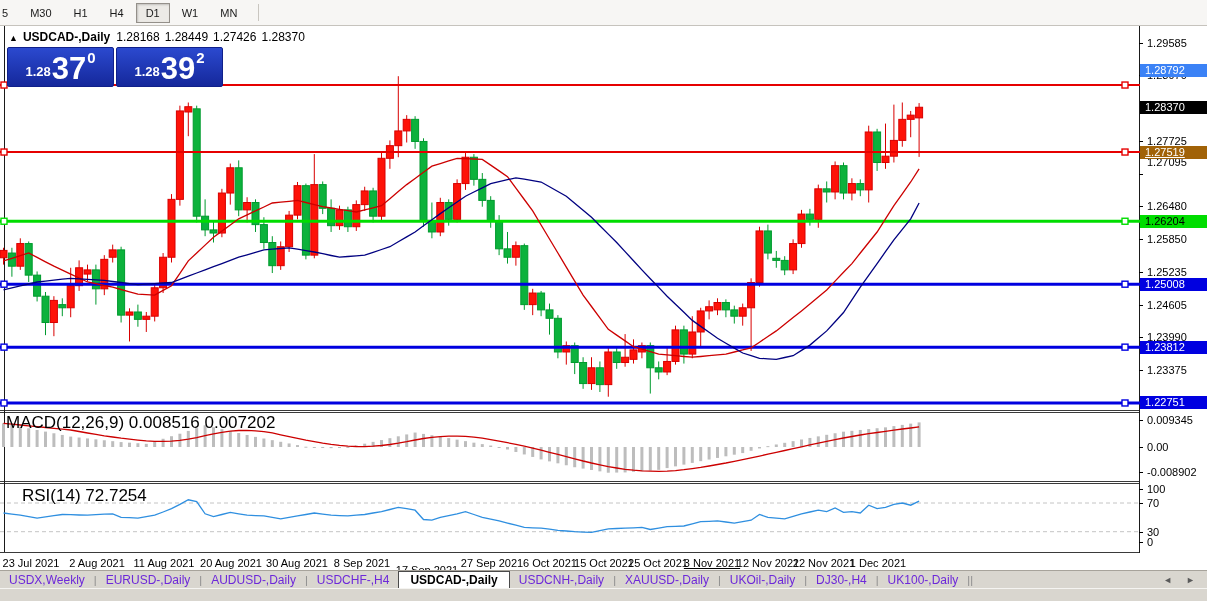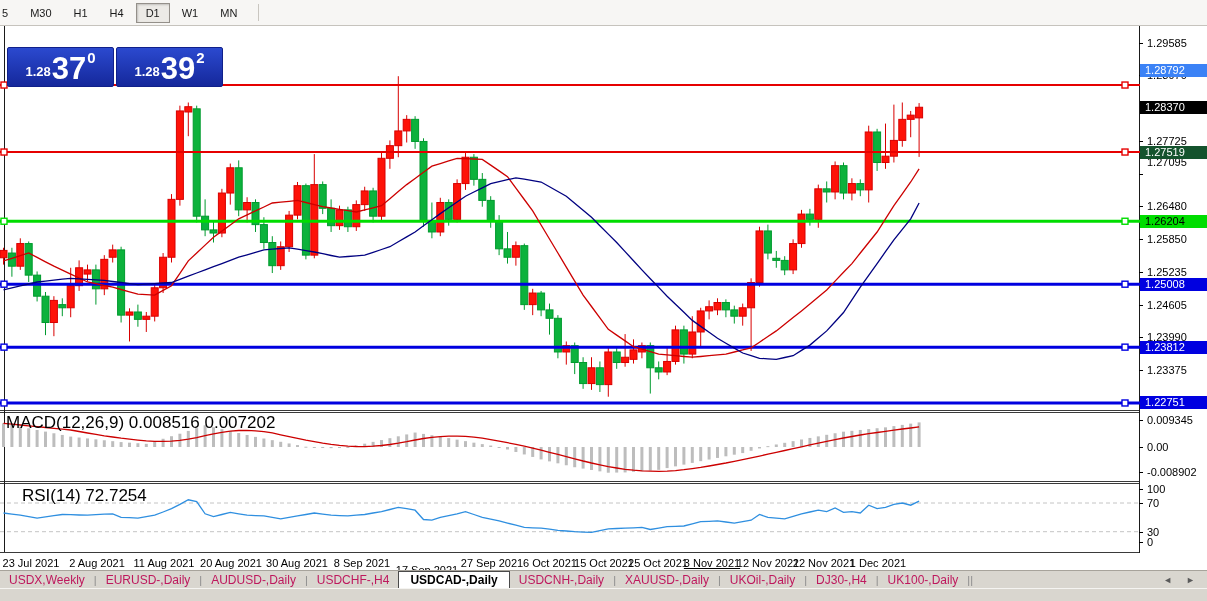--- a/index.html
+++ b/index.html
@@ -49,21 +49,21 @@
   .pdash{position:absolute;left:-1px;width:4px;height:1px;background:#000;}
   .pbadge{position:absolute;left:0;width:67px;height:13px;line-height:13px;font-size:11px;padding-left:5px;box-sizing:border-box;white-space:nowrap;}
 
   
   .dates{position:absolute;left:0;top:553px;width:1140px;height:17px;background:#fff;}
   .dlabel{position:absolute;top:4px;transform:translateX(-50%);font-size:11px;color:#000;white-space:nowrap;}
 
   
   .tabs{position:absolute;left:0;top:570px;width:1207px;height:18px;background:#d9d6cf;
     border-top:1px solid #a7a39b;display:flex;align-items:center;font-size:12px;}
-  .tab{padding:12px 9px;color:#be185d;cursor:pointer;white-space:nowrap;line-height:17px;}
+  .tab{padding:12px 9px;color:#6d28d9;cursor:pointer;white-space:nowrap;line-height:17px;}
   .tab.active{background:#fff;border:1px solid #4a4a4a;border-bottom:none;font-weight:bold;color:#000;
     height:17px;line-height:16px;padding:0 11px;}
   .tab-sep{color:#8b8b8b;font-size:11px;}
   .tab-arrows{margin-left:auto;margin-right:12px;display:flex;gap:14px;}
   .tab-arrow{color:#5a5a5a;font-size:9px;cursor:pointer;}
 
   .statusbar{position:absolute;left:0;top:588px;width:1207px;height:13px;background:#d9d6cf;border-top:1px solid #f5f4f1;}
 </style>
 </head>
 <body>
@@ -460,20 +460,23 @@
       <line x1="492" y1="553" x2="492" y2="557" stroke="#1a1a1a" stroke-width="1"></line>
       <line x1="550" y1="553" x2="550" y2="557" stroke="#1a1a1a" stroke-width="1"></line>
       <line x1="604" y1="553" x2="604" y2="557" stroke="#1a1a1a" stroke-width="1"></line>
       <line x1="658" y1="553" x2="658" y2="557" stroke="#1a1a1a" stroke-width="1"></line>
       <line x1="712" y1="553" x2="712" y2="557" stroke="#1a1a1a" stroke-width="1"></line>
       <line x1="768" y1="553" x2="768" y2="557" stroke="#1a1a1a" stroke-width="1"></line>
       <line x1="824" y1="553" x2="824" y2="557" stroke="#1a1a1a" stroke-width="1"></line>
       <line x1="878" y1="553" x2="878" y2="557" stroke="#1a1a1a" stroke-width="1"></line>
     </svg>
 
+  <div class="chart-header">
+    <span class="tri">▲</span><span class="sym">USDCAD-,Daily</span><span class="num">1.28168</span><span class="num">1.28449</span><span class="num">1.27426</span><span class="num">1.28370</span>
+  </div>
 
   <div class="trade-panel">
     <div class="tp-row2">
       <div class="price-box">
         <span class="pp">1.28</span>
           <span class="pb">37</span>
           <span class="ps">0</span>
       </div>
       <div class="price-box">
         <span class="pp">1.28</span>
@@ -520,21 +523,21 @@
       <div class="pdash" style="top: 462.5px;"></div>
       <div class="ptick" style="top: 456.5px;">100</div>
       <div class="pdash" style="top: 476.5px;"></div>
       <div class="ptick" style="top: 470.5px;">70</div>
       <div class="pdash" style="top: 505.5px;"></div>
       <div class="ptick" style="top: 499.5px;">30</div>
       <div class="pdash" style="top: 515.5px;"></div>
       <div class="ptick" style="top: 509.5px;">0</div>
       <div class="pbadge" style="top: 38px; background: #3b82f6; color: rgb(255, 255, 255);">1.28792</div>
       <div class="pbadge" style="top: 74.7474px; background: rgb(0, 0, 0); color: rgb(255, 255, 255);">1.28370</div>
-      <div class="pbadge" style="top: 119.537px; background: #14532d; color: rgb(255, 255, 255);">1.27519</div>
+      <div class="pbadge" style="top: 119.537px; background: #a16207; color: rgb(255, 255, 255); text-decoration: underline;">1.27519</div>
       <div class="pbadge" style="top: 188.747px; background: rgb(0, 221, 0); color: rgb(0, 0, 0);">1.26204</div>
       <div class="pbadge" style="top: 251.695px; background: rgb(0, 0, 224); color: rgb(255, 255, 255);">1.25008</div>
       <div class="pbadge" style="top: 314.642px; background: rgb(0, 0, 224); color: rgb(255, 255, 255);">1.23812</div>
       <div class="pbadge" style="top: 370.484px; background: rgb(0, 0, 224); color: rgb(255, 255, 255);">1.22751</div>
     </div>
 
   <div class="dates" id="dates">
       <div class="dlabel" style="left: 31px;">23 Jul 2021</div>
       <div class="dlabel" style="left: 97px;">2 Aug 2021</div>
       <div class="dlabel" style="left: 164px;">11 Aug 2021</div>

